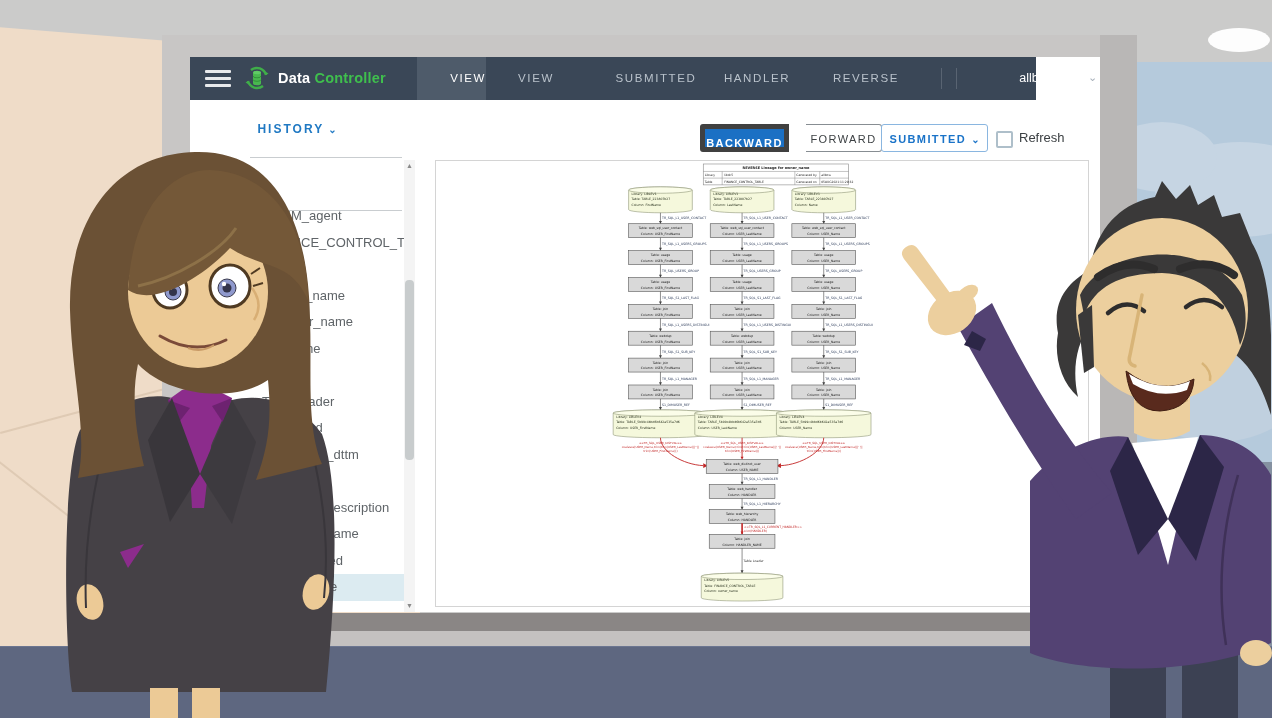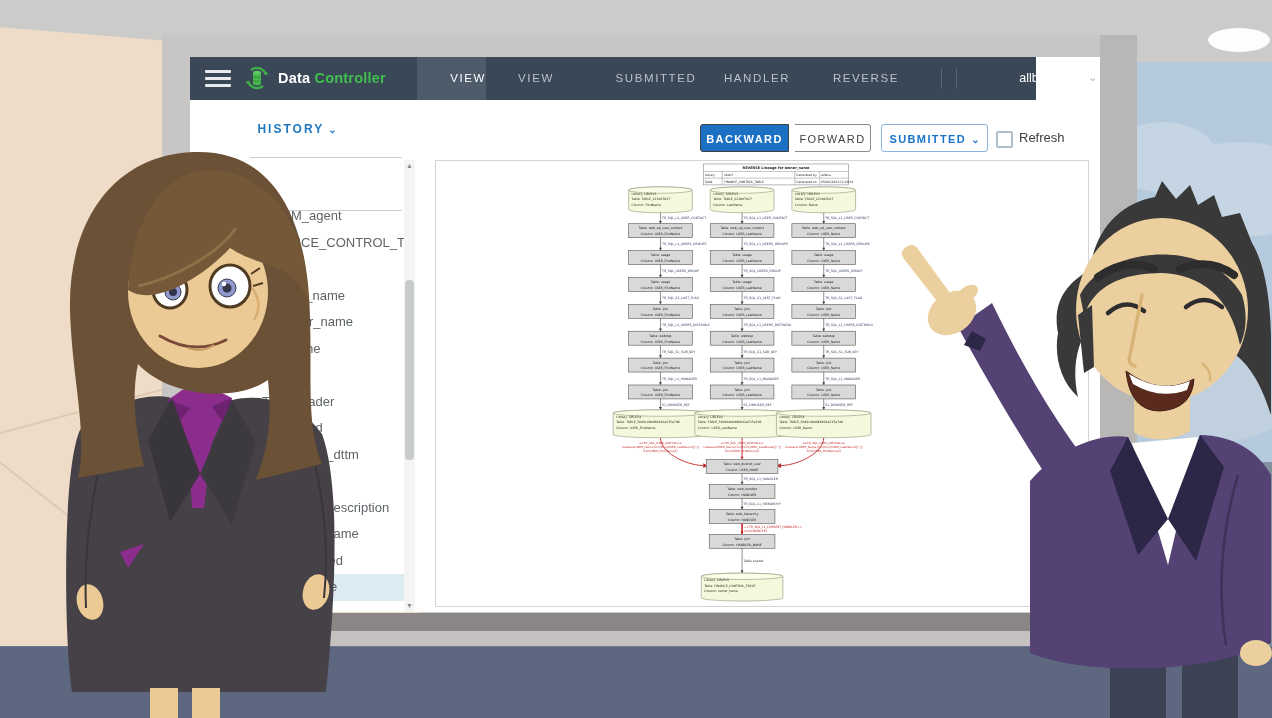--- a/index.html
+++ b/index.html
@@ -54,22 +54,22 @@
   .side-item.selected{background:#dcebf1;}
   
   #side-scroll{position:absolute;left:214px;top:60px;width:11px;height:452px;background:#f4f4f4;}
   .scroll-arrow{position:absolute;left:0;width:11px;height:12px;font-size:7px;color:#8a8a8a;text-align:center;line-height:12px;cursor:pointer;}
   #scroll-thumb{position:absolute;left:1px;top:120px;width:9px;height:180px;background:#c8cccd;border-radius:4px;cursor:pointer;}
 
   
   #main{position:absolute;left:230px;top:43px;width:680px;height:512px;background:#fff;}
   .btn{position:absolute;top:24px;height:28px;line-height:28px;text-align:center;font-size:11px;
        letter-spacing:1.4px;box-sizing:border-box;cursor:pointer;}
-  #btn-backward{left:280px;width:89px;background:#1b70c4;color:#fff;border:1px solid #404040;border-radius:3px 0 0 3px;font-weight:bold;}
-  #btn-forward{left:375px;width:76px;background:#fff;color:#3c4043;border:1px solid #878d92;border-left:none;border-radius:0 3px 3px 0;}
+  #btn-backward{left:280px;width:89px;background:#1b70c4;color:#fff;border:5px solid #404040;border-radius:3px 0 0 3px;font-weight:bold;}
+  #btn-forward{left:386px;width:76px;background:#fff;color:#3c4043;border:1px solid #878d92;border-left:none;border-radius:0 3px 3px 0;}
   #btn-download{left:461px;width:107px;background:#fff;color:#1a73c8;border:1px solid #8ab6e0;border-radius:3px;font-weight:bold;}
   #btn-download .caret{font-size:10px;margin-left:5px;letter-spacing:0;}
   #refresh-box{position:absolute;left:576px;top:31px;width:13px;height:13px;border:2px solid #aebfca;border-radius:2px;background:#fff;cursor:pointer;}
   #refresh-label{position:absolute;left:599px;top:24px;height:28px;line-height:28px;font-size:13px;color:#3c4043;}
   #diagram-panel{position:absolute;left:15px;top:60px;width:654px;height:447px;border:1px solid #d4d4d4;background:#fff;box-sizing:border-box;}
   #lineage-svg{width:100%;height:100%;display:block;}
   svg text{font-family:"DejaVu Sans",sans-serif;}
 
   .char-svg{position:absolute;}
 </style>

